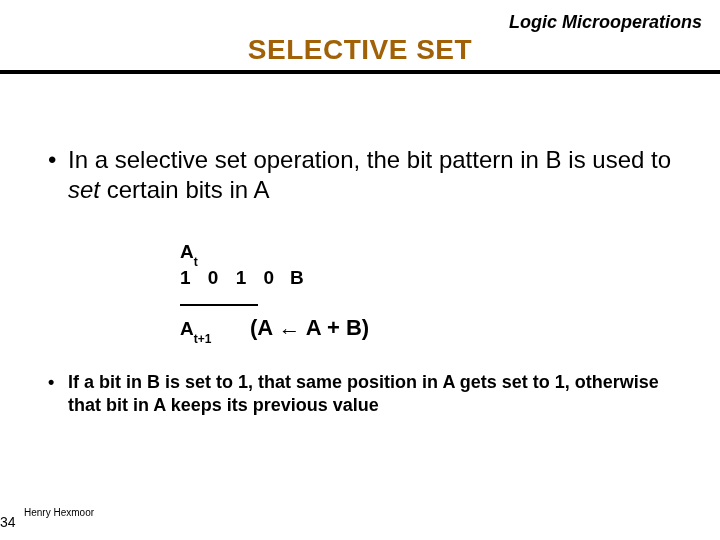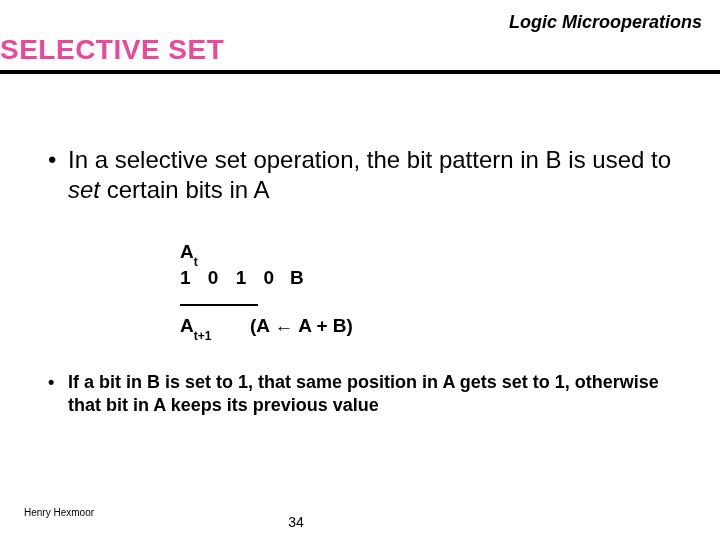--- a/index.html
+++ b/index.html
@@ -18,23 +18,24 @@
     right: 18px;
     font-size: 18px;
     font-weight: bold;
     font-style: italic;
   }
   .title {
     position: absolute;
     top: 34px;
     left: 0;
     width: 720px;
+    text-align: center;
     font-size: 28px;
     font-weight: bold;
-    color: #ec4899;
+    color: #a16207;
     letter-spacing: 0.5px;
   }
   .hr {
     position: absolute;
     top: 70px;
     left: 0;
     width: 720px;
     height: 4px;
     background: #000;
   }
@@ -99,35 +100,35 @@
   .underline {
     display: inline-block;
     border-bottom: 2px solid #000;
     width: 78px;
     height: 2px;
     margin-top: -2px;
     margin-bottom: 4px;
     margin-left: 0;
   }
   .expr {
-    font-size: 19px;
+    font-size: 22px;
     font-weight: bold;
   }
   .footer-author {
     position: absolute;
     bottom: 22px;
     left: 24px;
     font-size: 10px;
   }
   .footer-page {
     position: absolute;
     bottom: 10px;
     left: 0;
     width: 592px;
-    text-align: center;
+    text-align: left;
     font-size: 14px;
   }
 </style>
 </head>
 <body>
 
 <div class="topic">Logic Microoperations</div>
 <div class="title">SELECTIVE SET</div>
 <div class="hr"></div>
 

